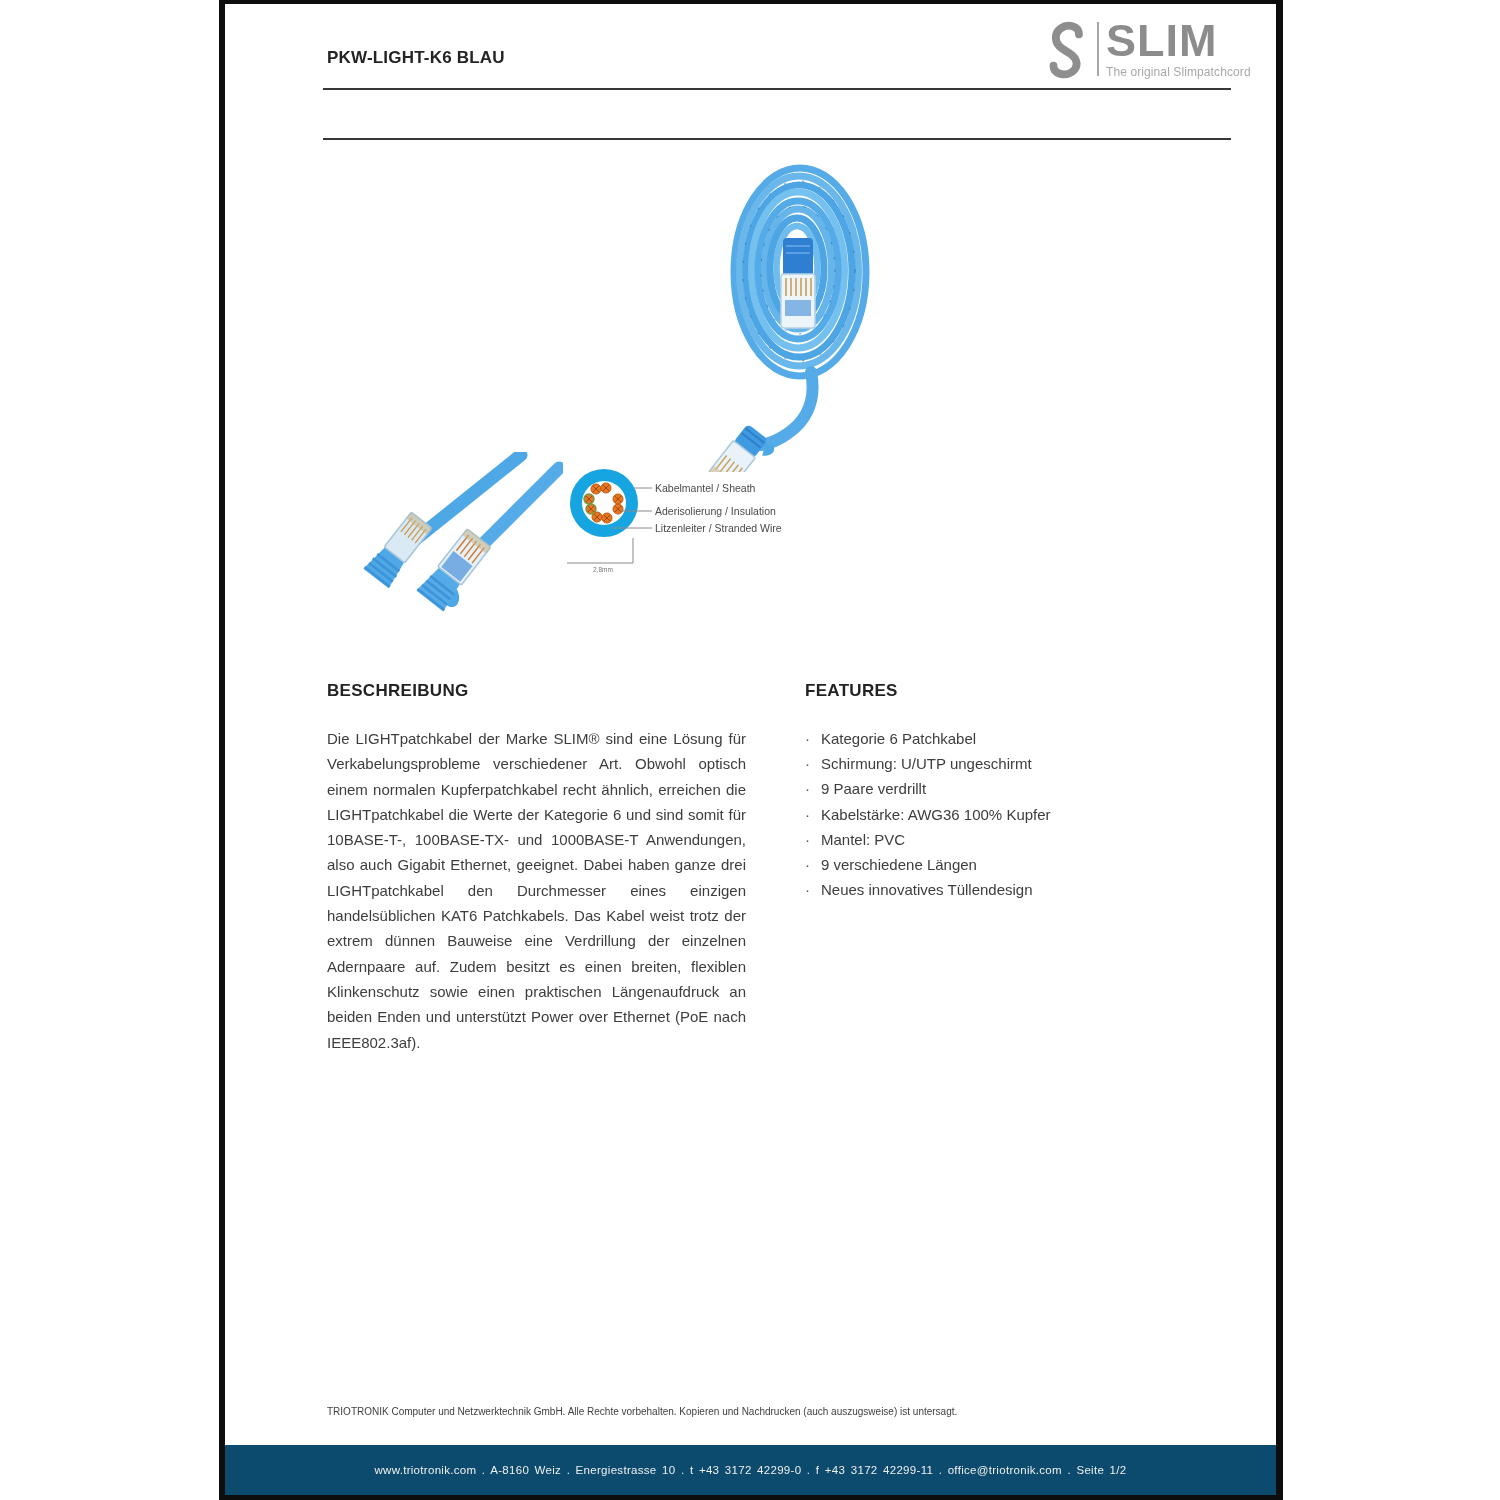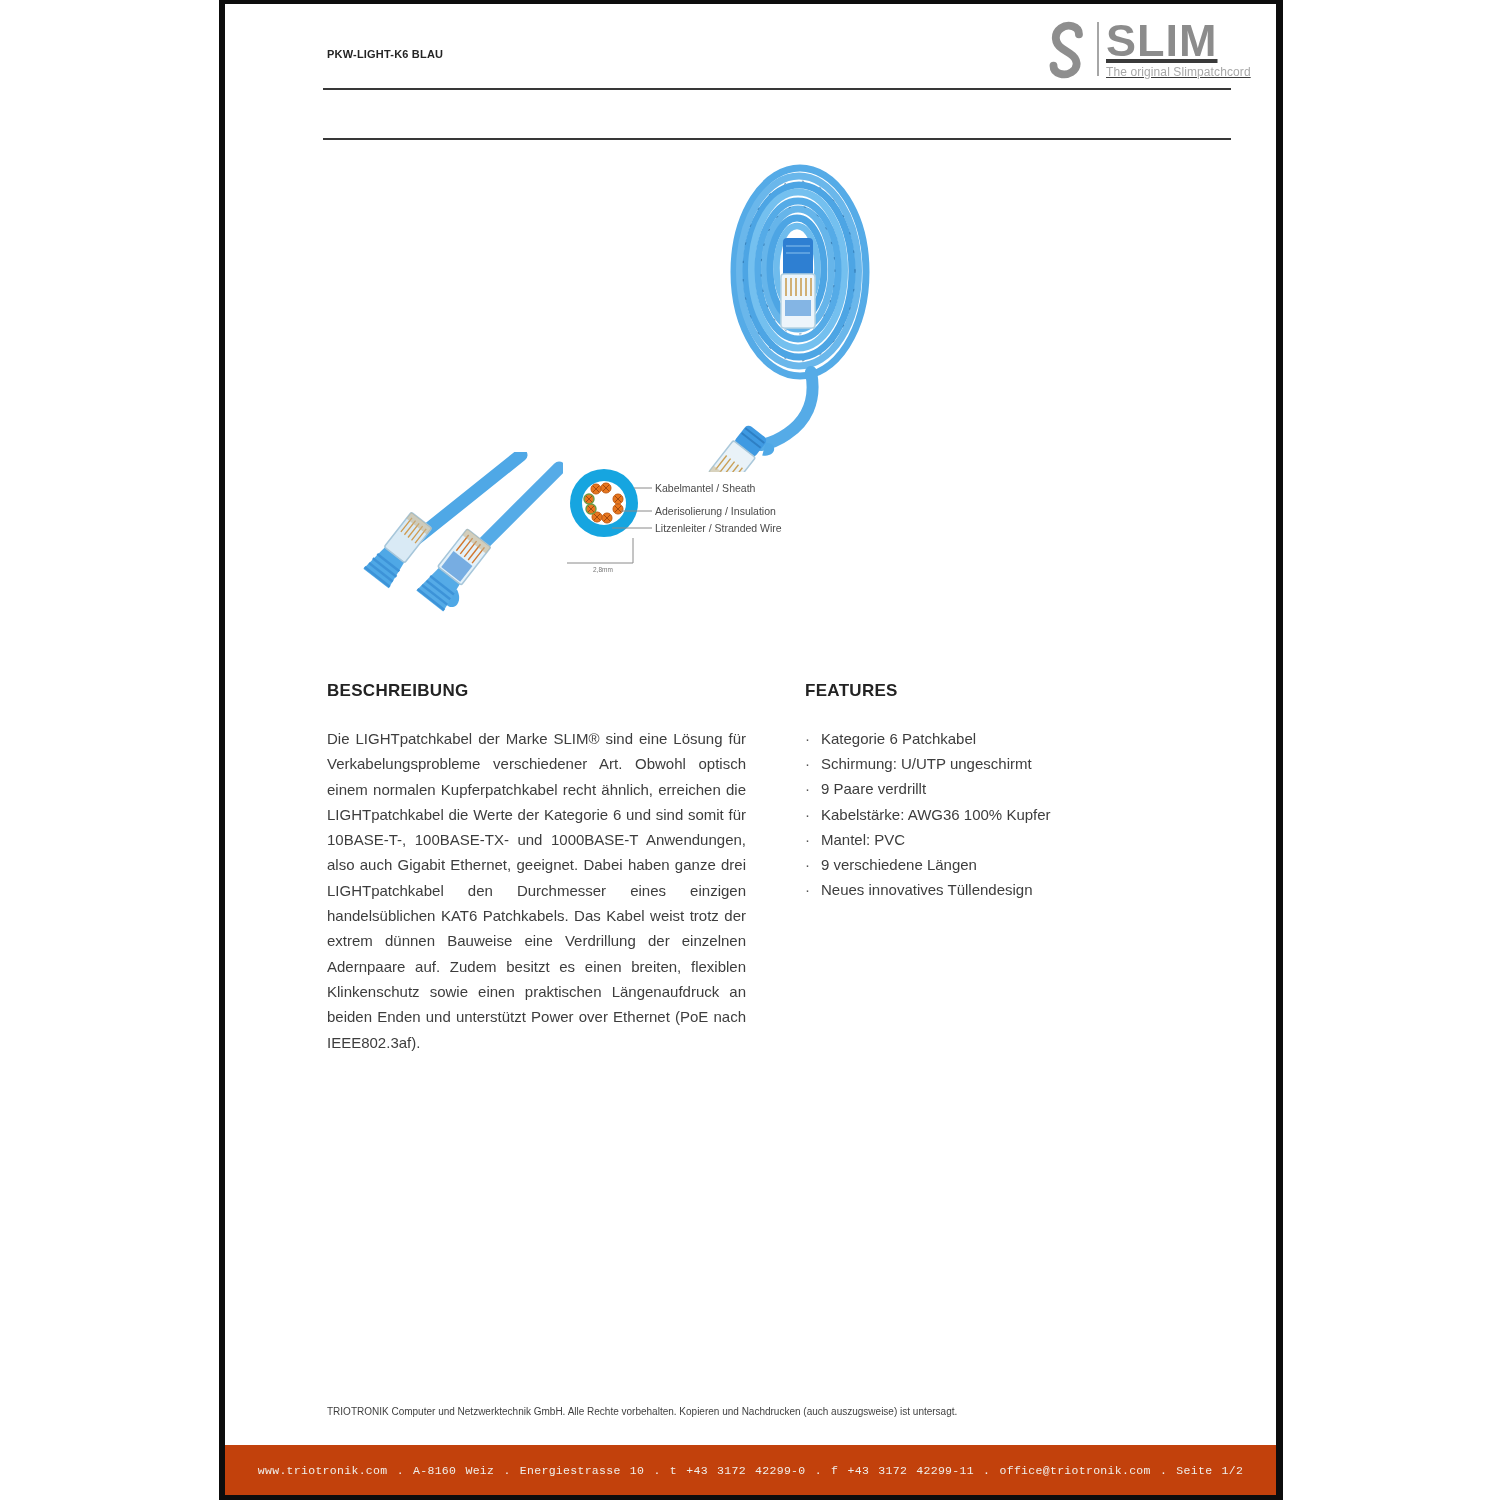--- a/index.html
+++ b/index.html
@@ -1,48 +1,48 @@
 <!DOCTYPE html>
 <html><head>
 <meta charset="utf-8">
 <style>
   html,body{margin:0;padding:0;background:#ffffff;}
   .canvas{position:relative;width:1500px;height:1500px;background:#ffffff;
           font-family:"Liberation Sans",sans-serif;color:#3a3a3a;overflow:hidden;}
   .page{position:absolute;left:219px;top:0;width:1064px;height:1500px;background:#fff;
         border:solid #0d0d0d;border-width:4px 7px 5px 6px;box-sizing:border-box;}
   .abs{position:absolute;}
-  .product-code{left:102px;top:44px;font-size:11px;font-weight:bold;color:#242424;letter-spacing:.2px;text-align:right;}
+  .product-code{left:102px;top:44px;font-size:17px;font-weight:bold;color:#242424;letter-spacing:.2px;text-align:right;}
   .rule{left:98px;width:908px;height:2px;background:#383838;}
   .rule1{top:84px;}
   .rule2{top:134px;}
   .doc-title{left:101px;top:92px;font-size:26px;font-weight:400;color:#3b3b3b;letter-spacing:.2px;}
   
   .logo{top:16px;left:816px;display:flex;align-items:flex-start;}
   .logo-divider{width:2px;height:54px;background:#a6a6a6;margin:2px 7px 0 6px;}
-  .logo-textcol{display:flex;flex-direction:column;text-decoration:underline;}
+  .logo-textcol{display:flex;flex-direction:column;}
   .logo-slim{font-size:45px;font-weight:bold;color:#8c8c8c;line-height:42px;letter-spacing:1px;}
   .logo-tagline{font-size:12px;color:#a8a8a8;margin-top:3px;letter-spacing:.1px;white-space:nowrap;}
   
   .coil-img{left:470px;top:146px;}
   .pair-img{left:93px;top:448px;}
   .cross-img{left:330px;top:446px;}
   
   .section-heading{font-size:17px;font-weight:bold;color:#232323;letter-spacing:.3px;}
   .h-beschreibung{left:102px;top:677px;}
   .h-features{left:580px;top:677px;}
   .description-body{left:102px;top:722px;width:419px;font-size:15px;line-height:25.3px;
                     text-align:justify;color:#3d3d3d;}
   .features-list{left:580px;top:722px;margin:0;padding:0;list-style:none;font-size:15px;color:#3d3d3d;}
   .features-list li{line-height:25.2px;display:flex;}
   .features-list .bullet{width:8px;margin-right:8px;color:#555;}
   
   .legal{left:102px;top:1400px;width:920px;font-size:10px;line-height:16.5px;color:#3f3f3f;}
-  .contact-bar{left:0;bottom:0;width:100%;height:50px;background:#c2410c;display:flex;
-               align-items:center;justify-content:center;font-family:Liberation Mono, monospace;}
+  .contact-bar{left:0;bottom:0;width:100%;height:50px;background:#0c4a6e;display:flex;
+               align-items:center;justify-content:center;}
   .contact-bar span{font-size:11.5px;color:#efefec;letter-spacing:.3px;word-spacing:2px;}
 </style>
 </head>
 <body>
 
 <div class="canvas">
   <div class="page">
 
     <div class="abs product-code">PKW-LIGHT-K6 BLAU</div>
 

